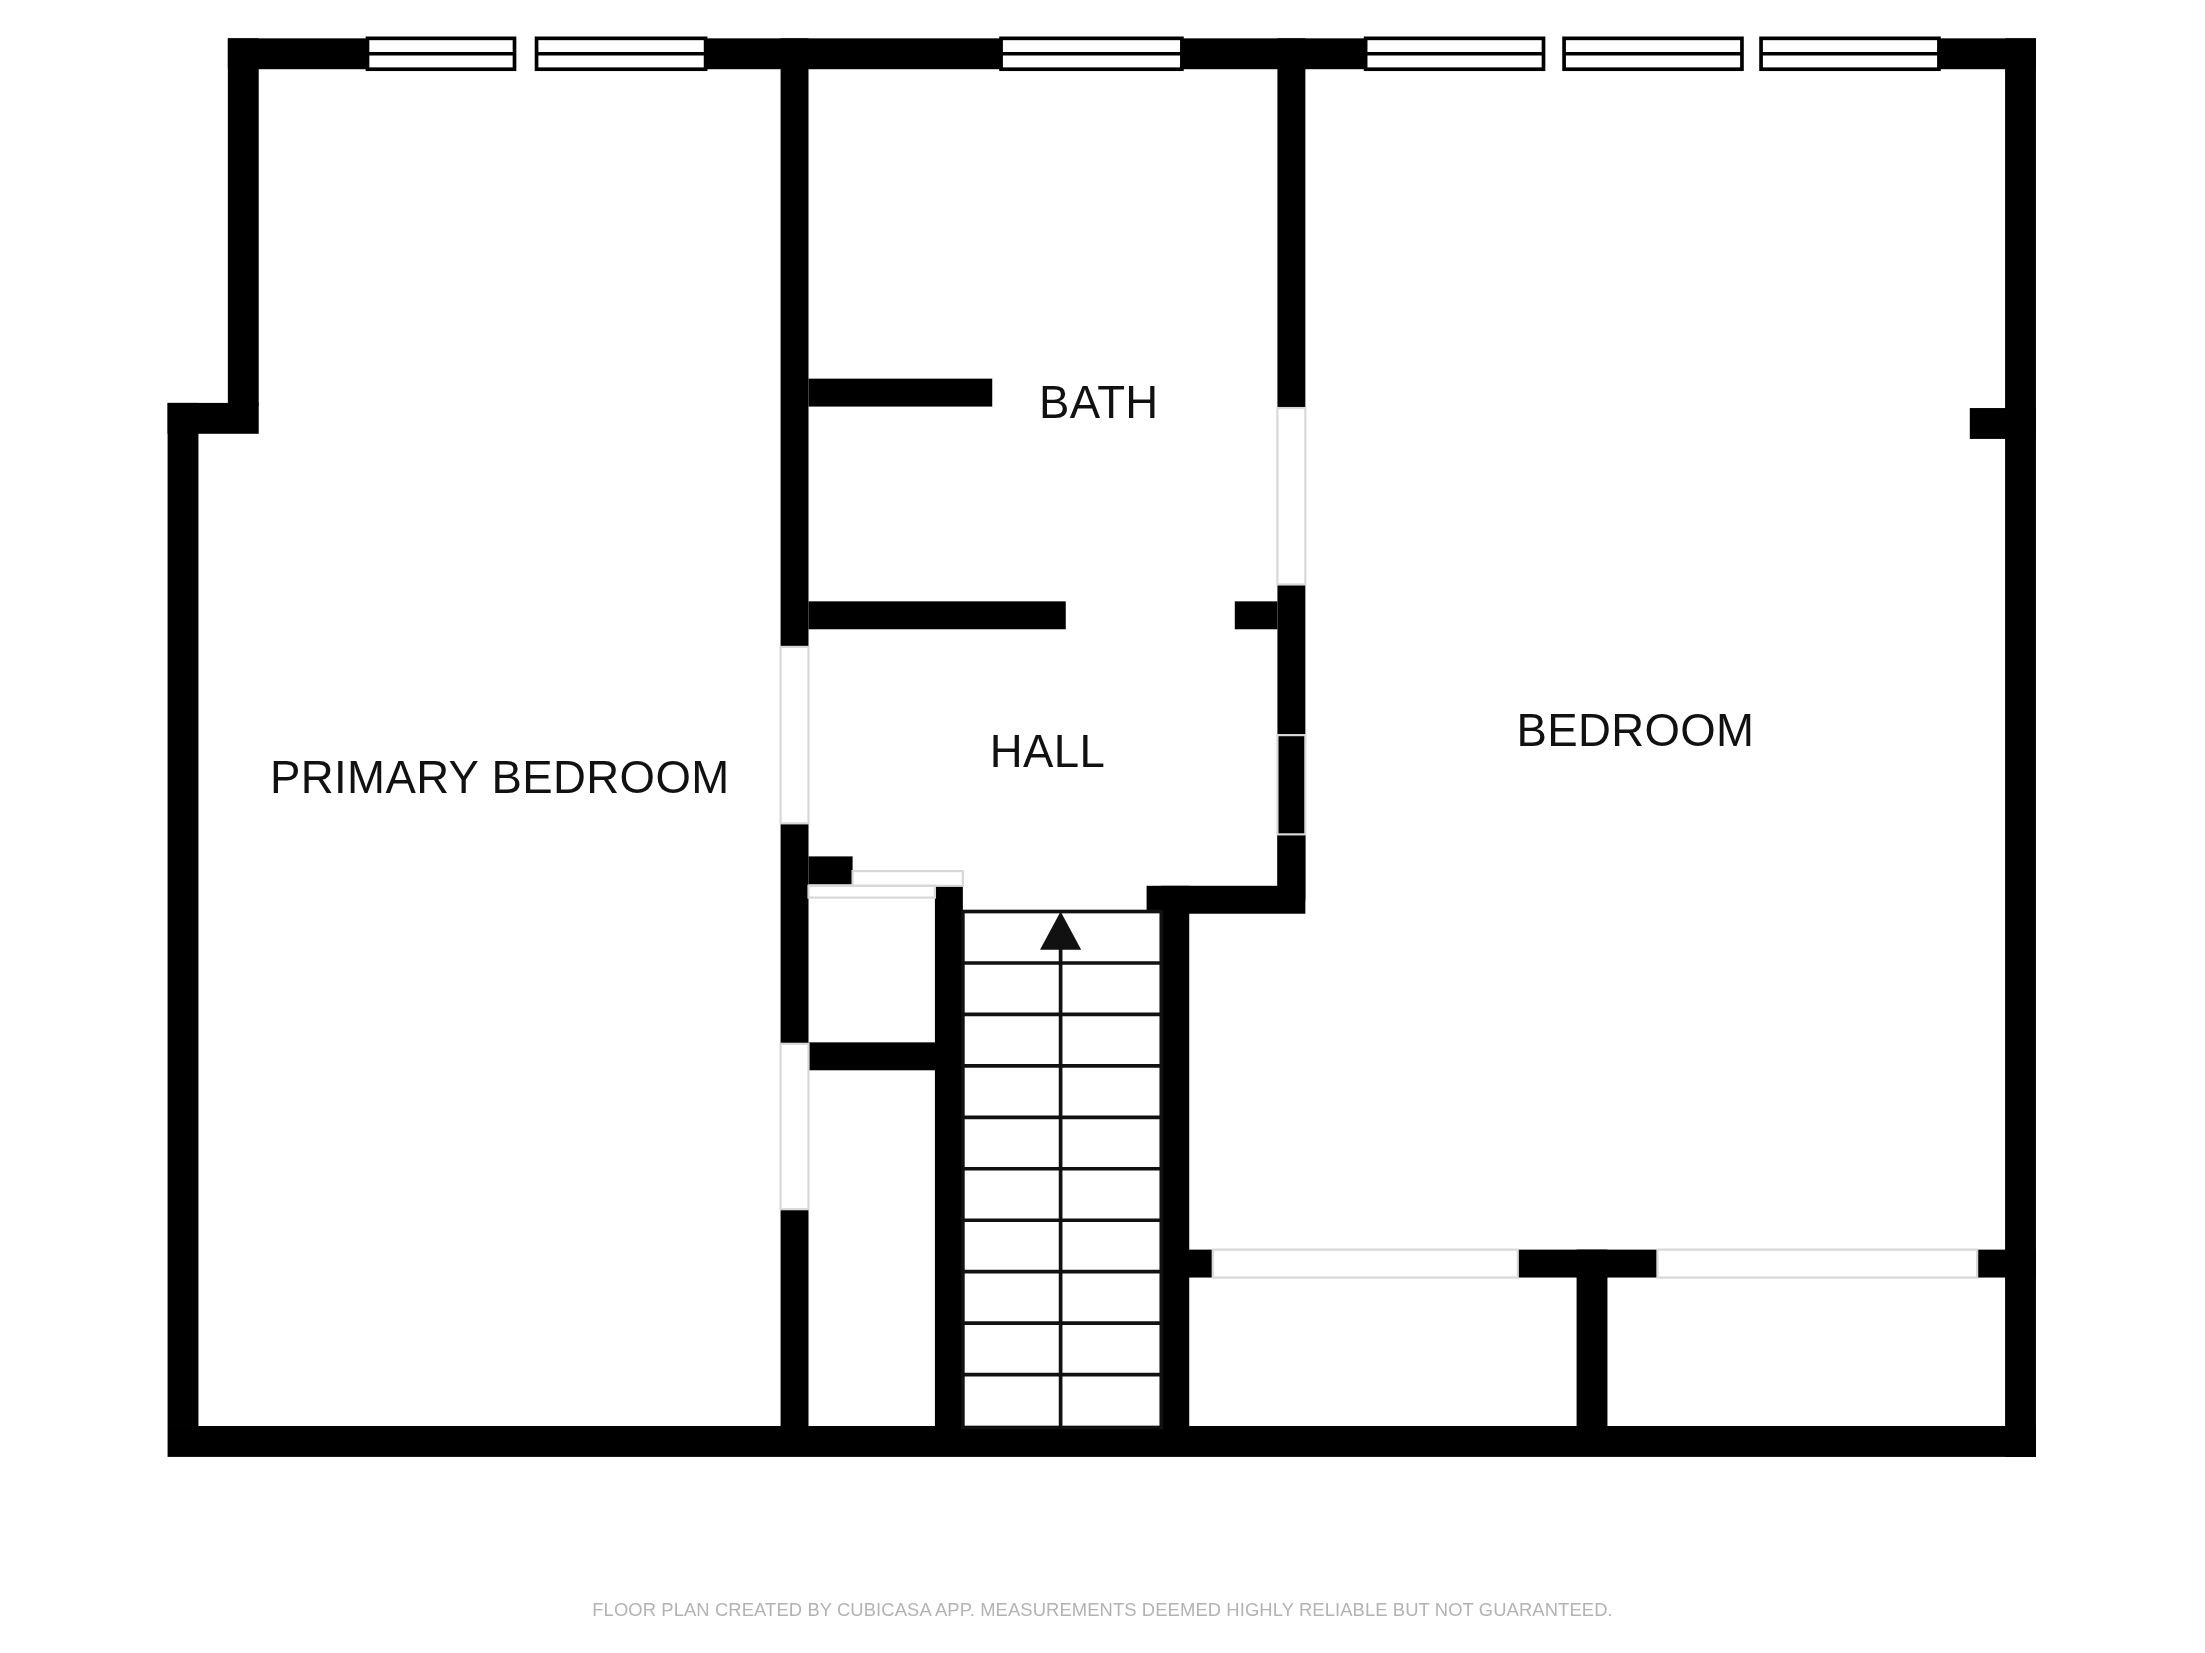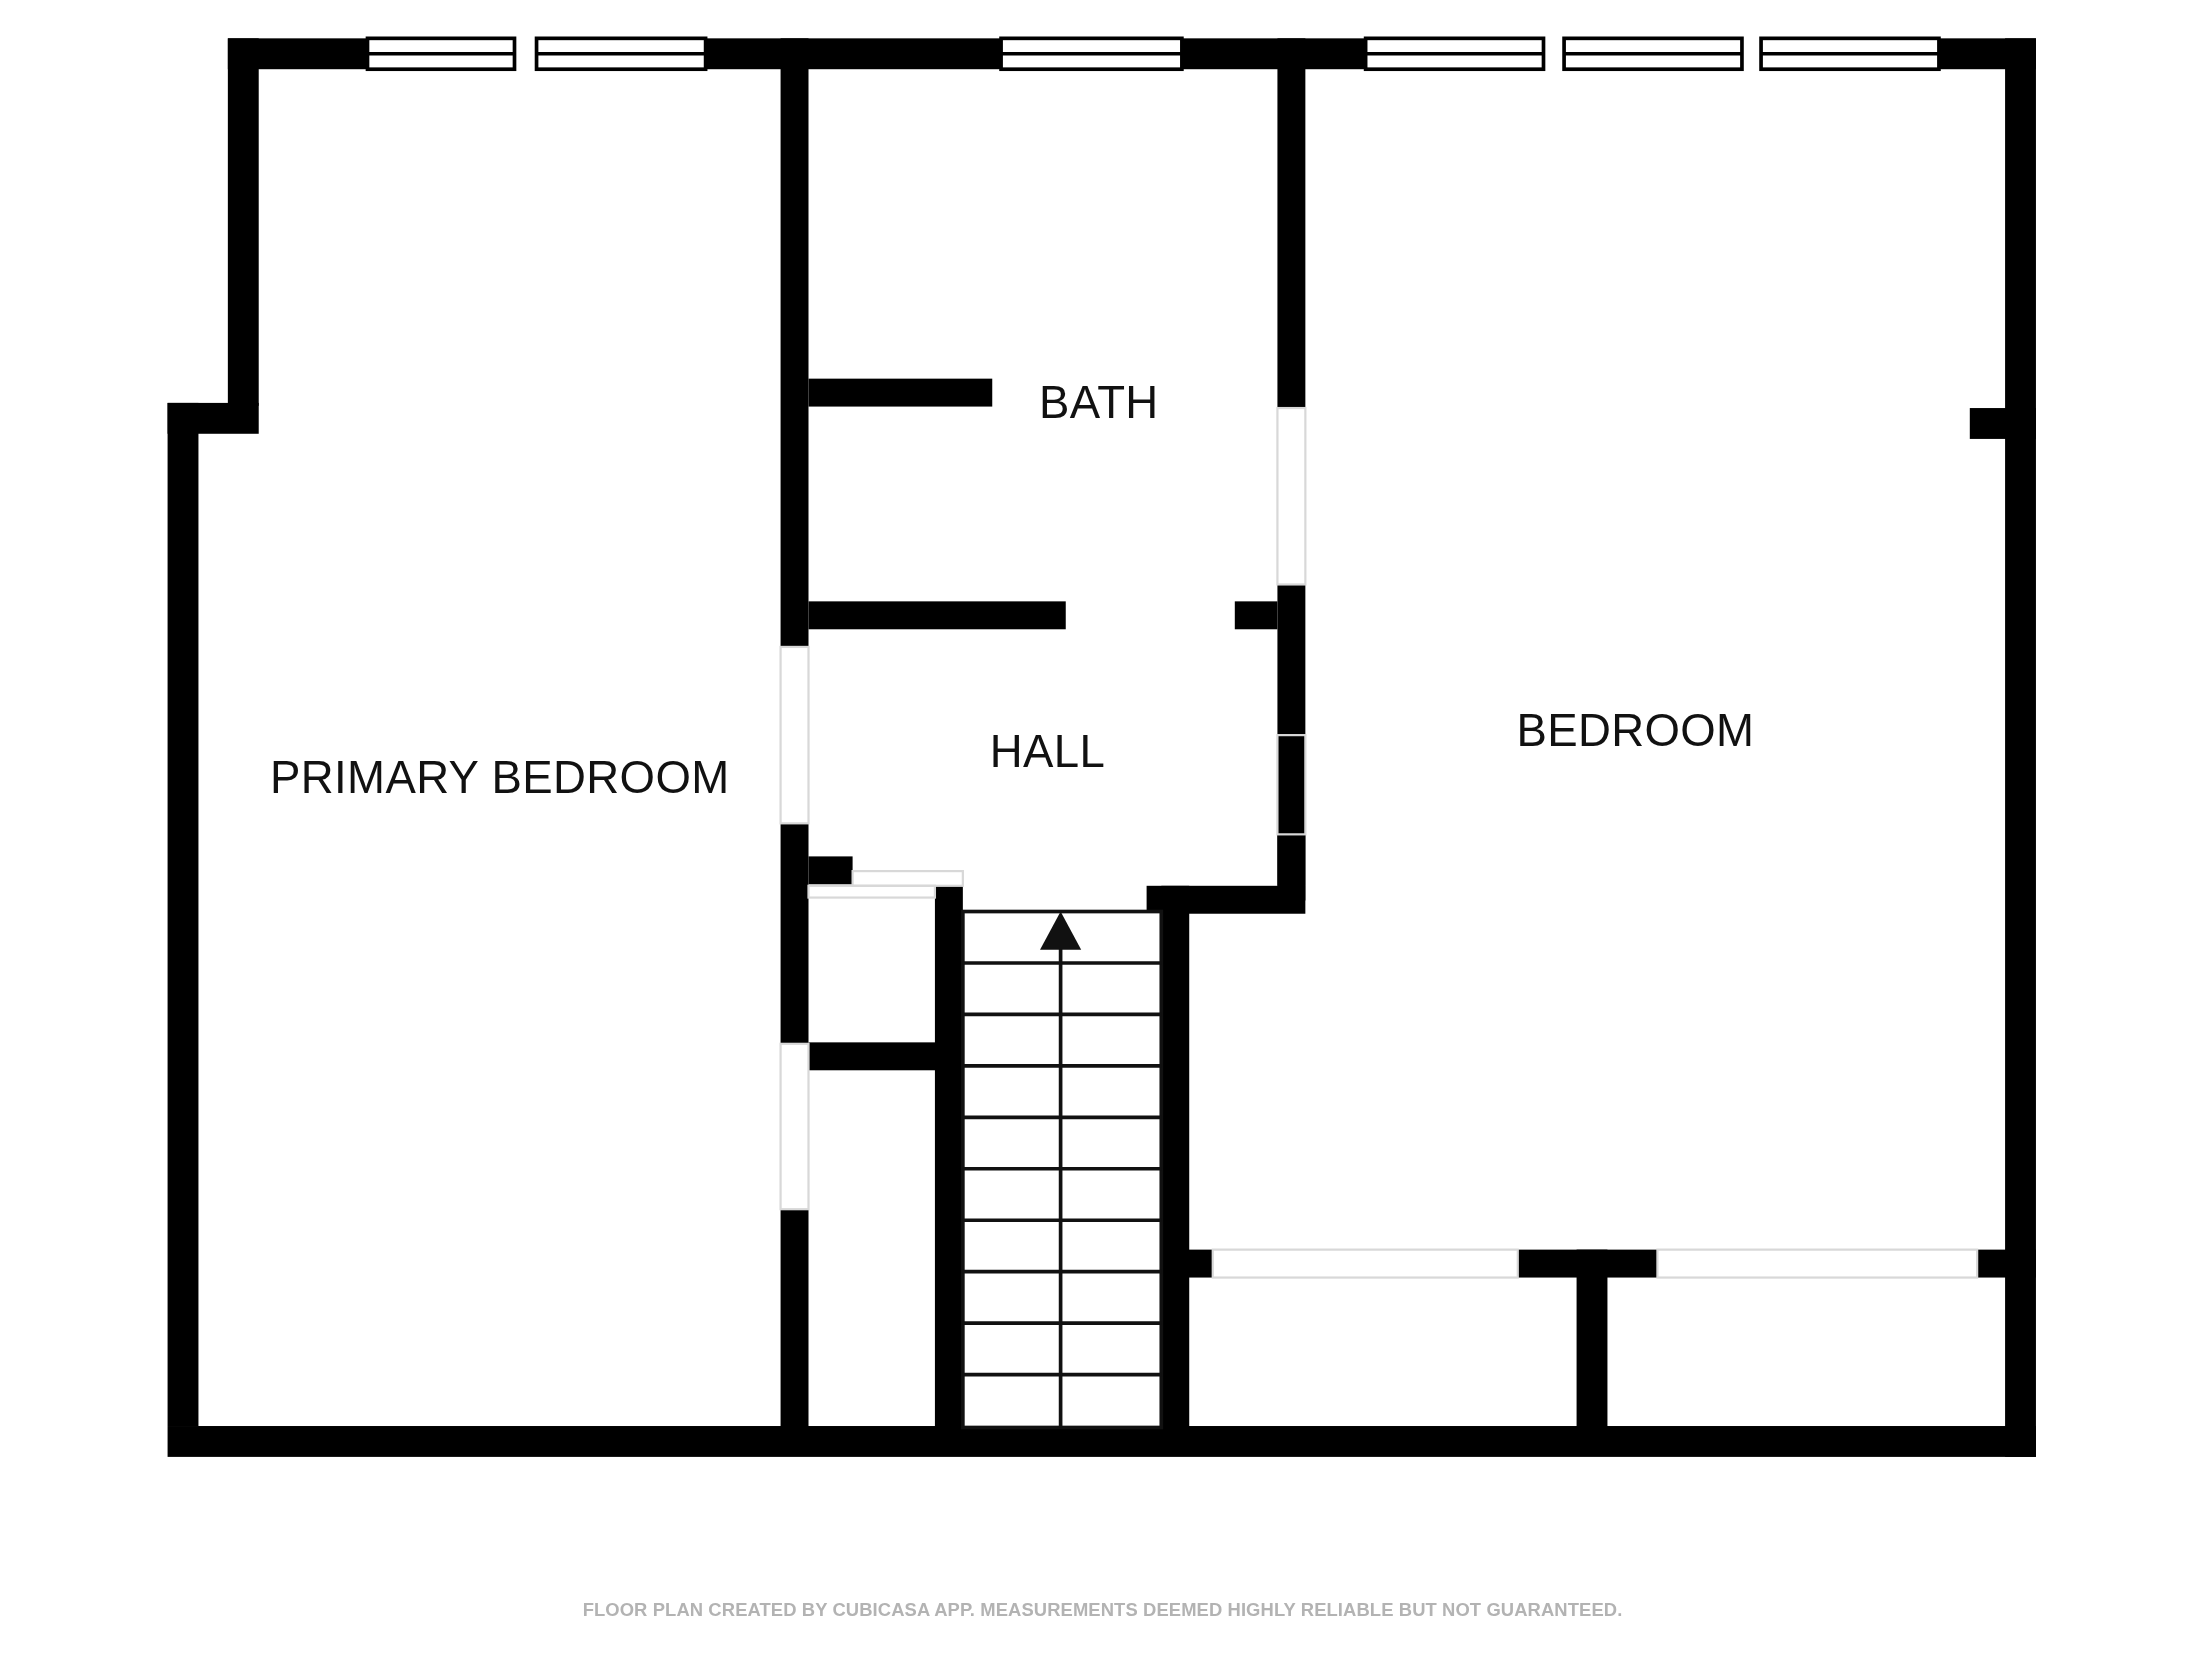--- a/index.html
+++ b/index.html
@@ -41,21 +41,20 @@
     position: absolute;
     left: 0;
     top: 1599px;
     width: 2205px;
     text-align: center;
     font-family: "Liberation Sans", sans-serif;
     font-size: 18.4px;
     letter-spacing: 0.1px;
     color: #b3b3b3;
     white-space: nowrap;
-    font-weight: bold;
   }
 </style>
 </head>
 <body>
 
 <div id="plan-root">
 
   <svg id="floorplan-svg" viewBox="0 0 3000 2250" xmlns="http://www.w3.org/2000/svg">
 
     <rect x="0" y="0" width="3000" height="2250" fill="#ffffff"></rect>

